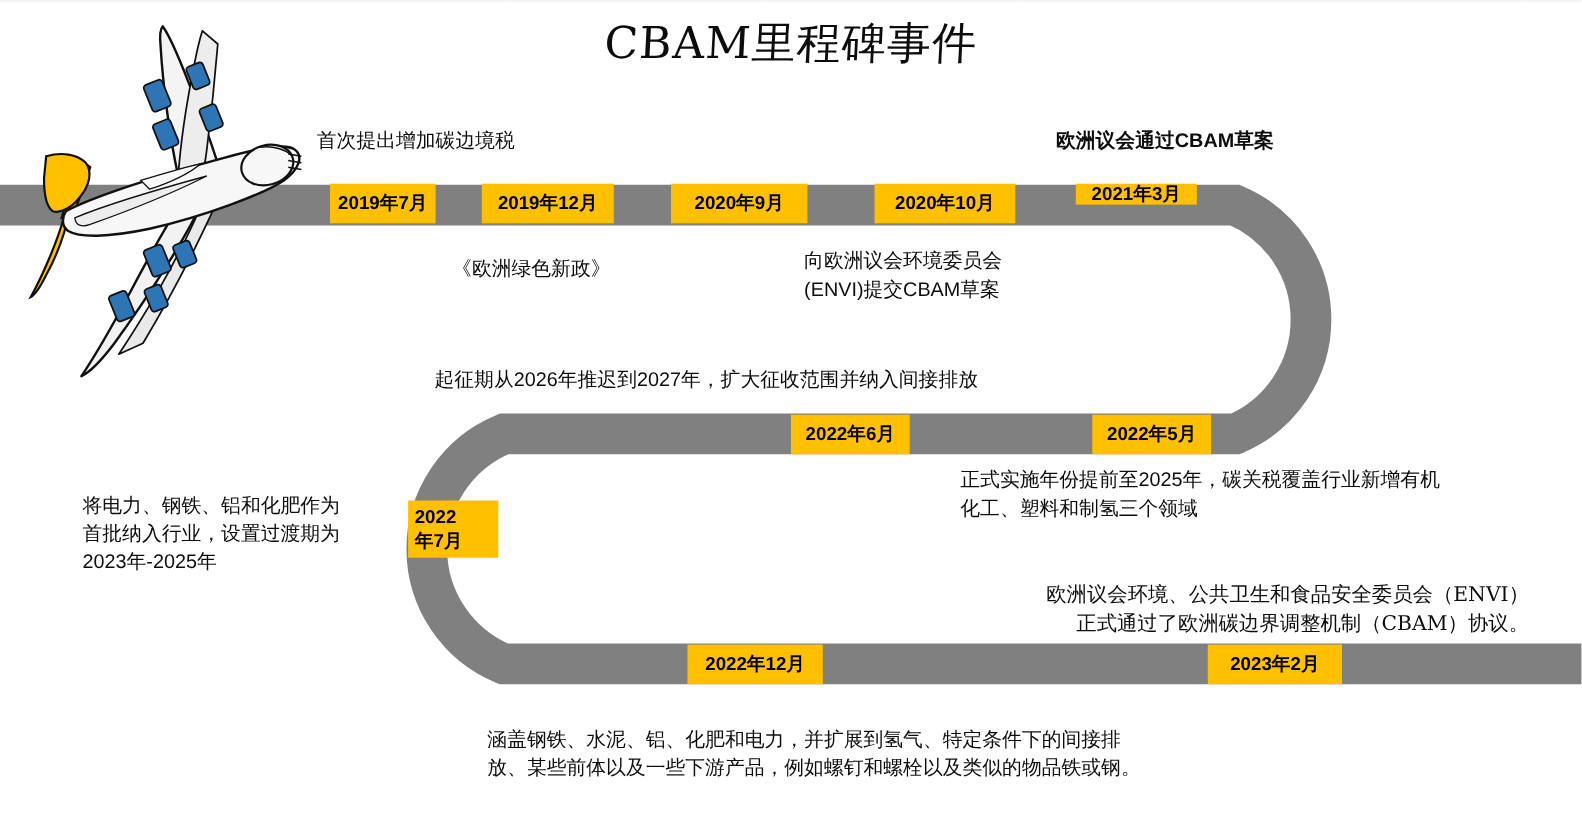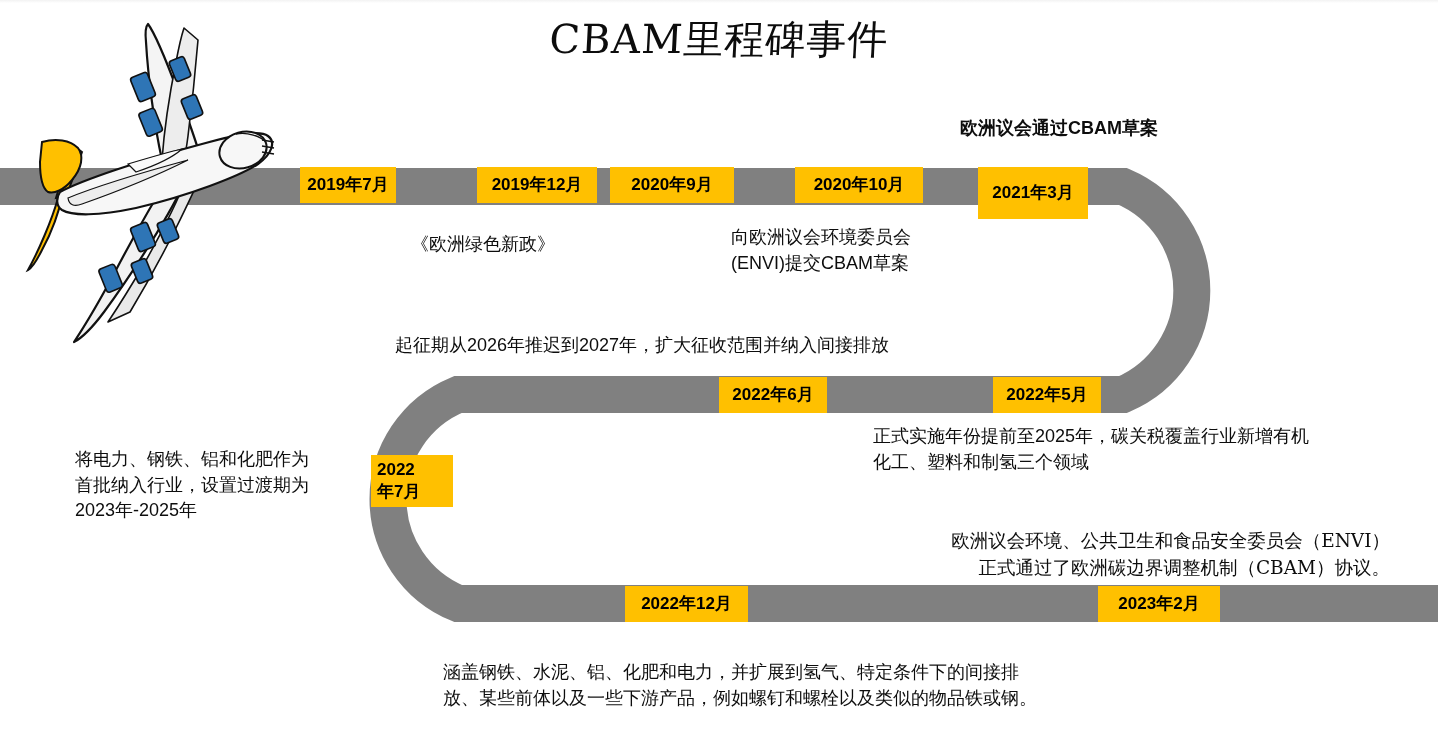--- a/index.html
+++ b/index.html
@@ -151,34 +151,35 @@
                C62,195 57,193 56,186 Z" fill="#EDEDED" stroke="#111" stroke-width="1.2"></path>
       <path d="M116,152 C136,146 156,140 170,137 C160,146 142,154 124,160 Z" fill="#FAFAFA" stroke="#111" stroke-width="1.2"></path>
 
       <ellipse cx="231" cy="138" rx="24" ry="18" fill="#F7F7F7" stroke="#111" stroke-width="2" transform="rotate(-16 231 138)"></ellipse>
       <path d="M250,128 L262,130 M250,134 L262,136 M250,140 L262,142" stroke="#111" stroke-width="1.4" fill="none"></path>
       <path d="M224,122 C236,120 248,124 254,130" stroke="#111" stroke-width="1.3" fill="none"></path>
     </g>
   </svg>
 
   <div class="badge" style="left:300px; top:167px; width:96px; height:36px;">2019年7月</div>
-  <div class="badge" style="left:438px; top:167px; width:120px; height:36px;margin-left:39px;">2019年12月</div>
+  <div class="badge" style="left:438px; top:167px; width:120px; height:36px;">2019年12月</div>
   <div class="badge" style="left:610px; top:167px; width:124px; height:36px;">2020年9月</div>
   <div class="badge" style="left:795px; top:167px; width:128px; height:36px;">2020年10月</div>
-  <div class="badge" style="left:978px; top:167px; width:110px; height:52px;">2021年3月</div>
+  <div class="badge" style="left:978px; top:167px; width:110px; height:19px;">2021年3月</div>
 
   <div class="badge" style="left:719px; top:377px; width:108px; height:36px;">2022年6月</div>
   <div class="badge" style="left:993px; top:377px; width:108px; height:36px;">2022年5月</div>
 
   <div class="badge stacked" style="left:371px; top:455px; width:76px; height:52px; font-size:17px;">2022
 年7月</div>
 
   <div class="badge" style="left:625px; top:586px; width:123px; height:36px;">2022年12月</div>
   <div class="badge" style="left:1098px; top:586px; width:122px; height:36px;">2023年2月</div>
 
+  <div class="cap" style="left:288px; top:116px;">首次提出增加碳边境税</div>
 
 
   <div class="cap bold" style="left:960px; top:116px;">欧洲议会通过CBAM草案</div>
 
   <div class="cap" style="left:411px; top:232px;">《欧洲绿色新政》</div>
 
   <div class="cap" style="left:731px; top:225px;">向欧洲议会环境委员会
 (ENVI)提交CBAM草案</div>
 
   <div class="cap" style="left:395px; top:333px;">起征期从2026年推迟到2027年，扩大征收范围并纳入间接排放</div>

